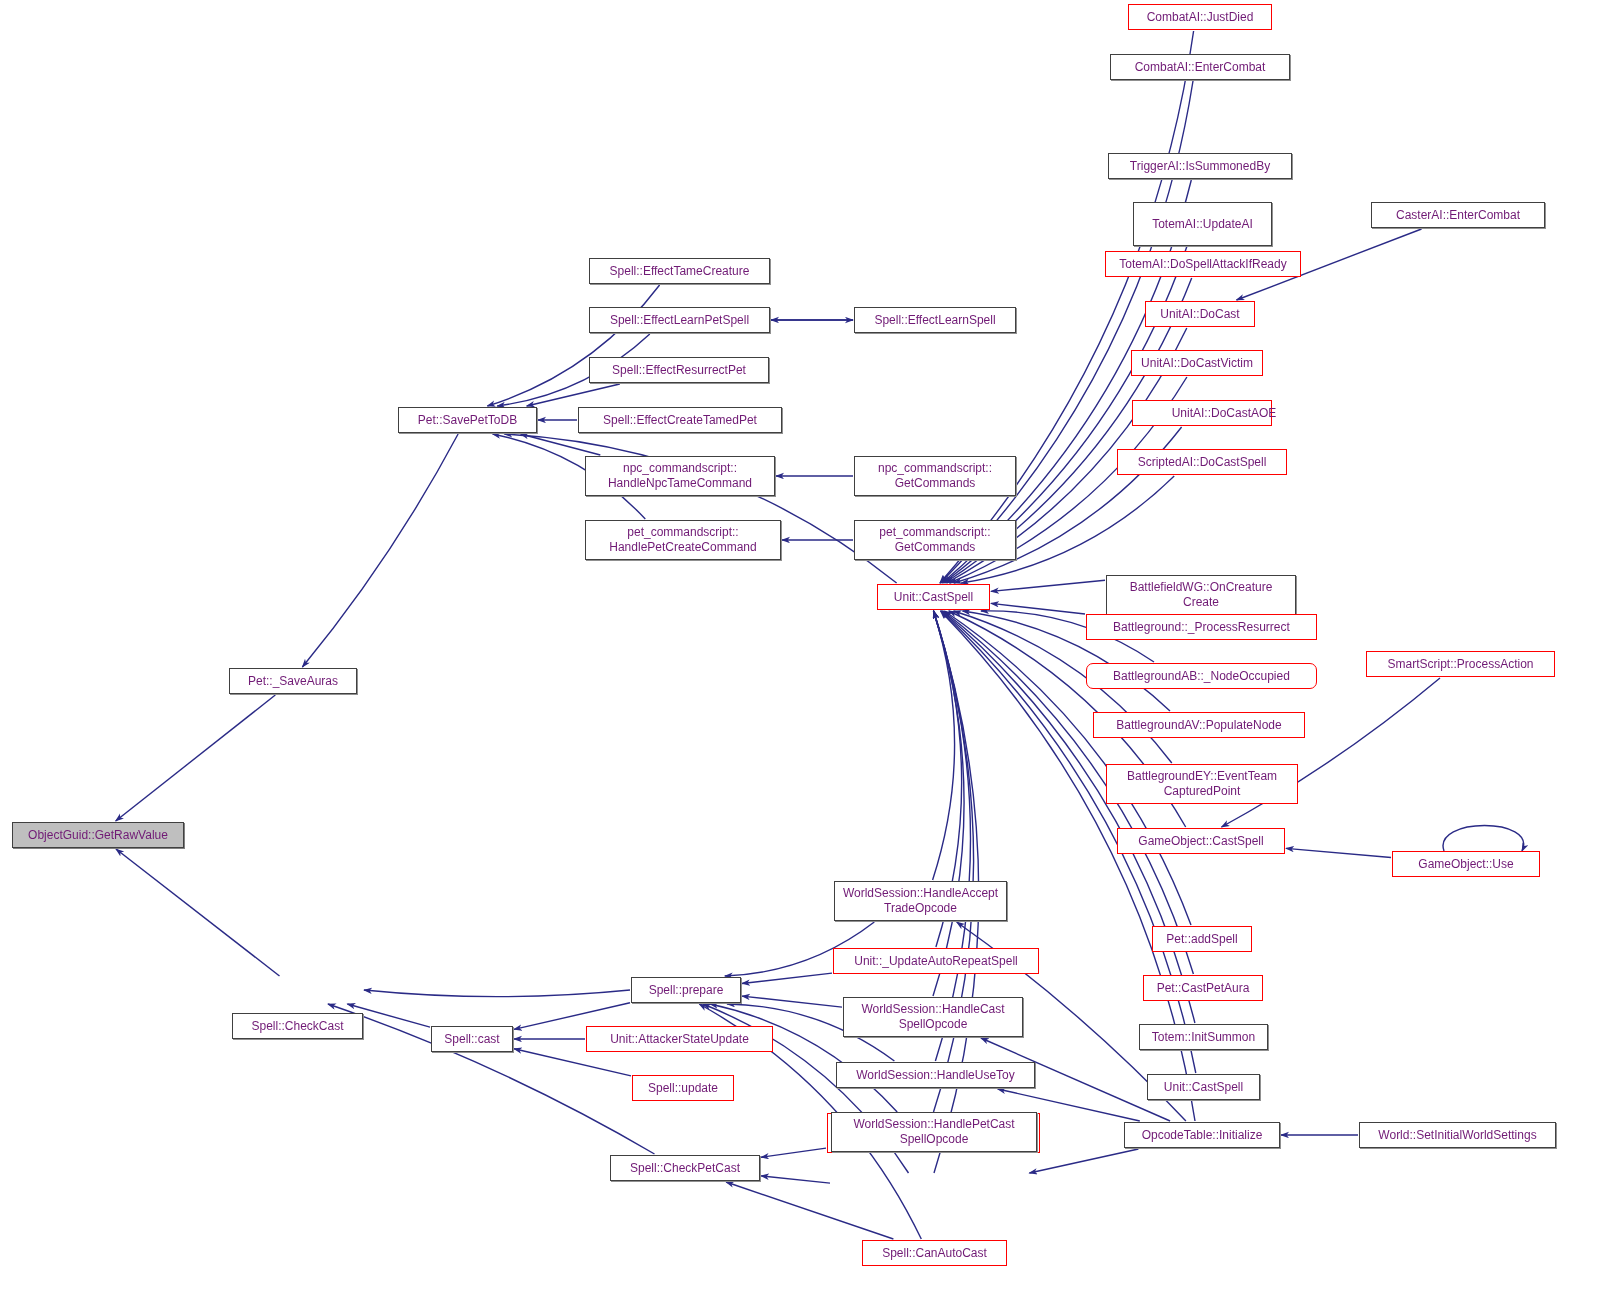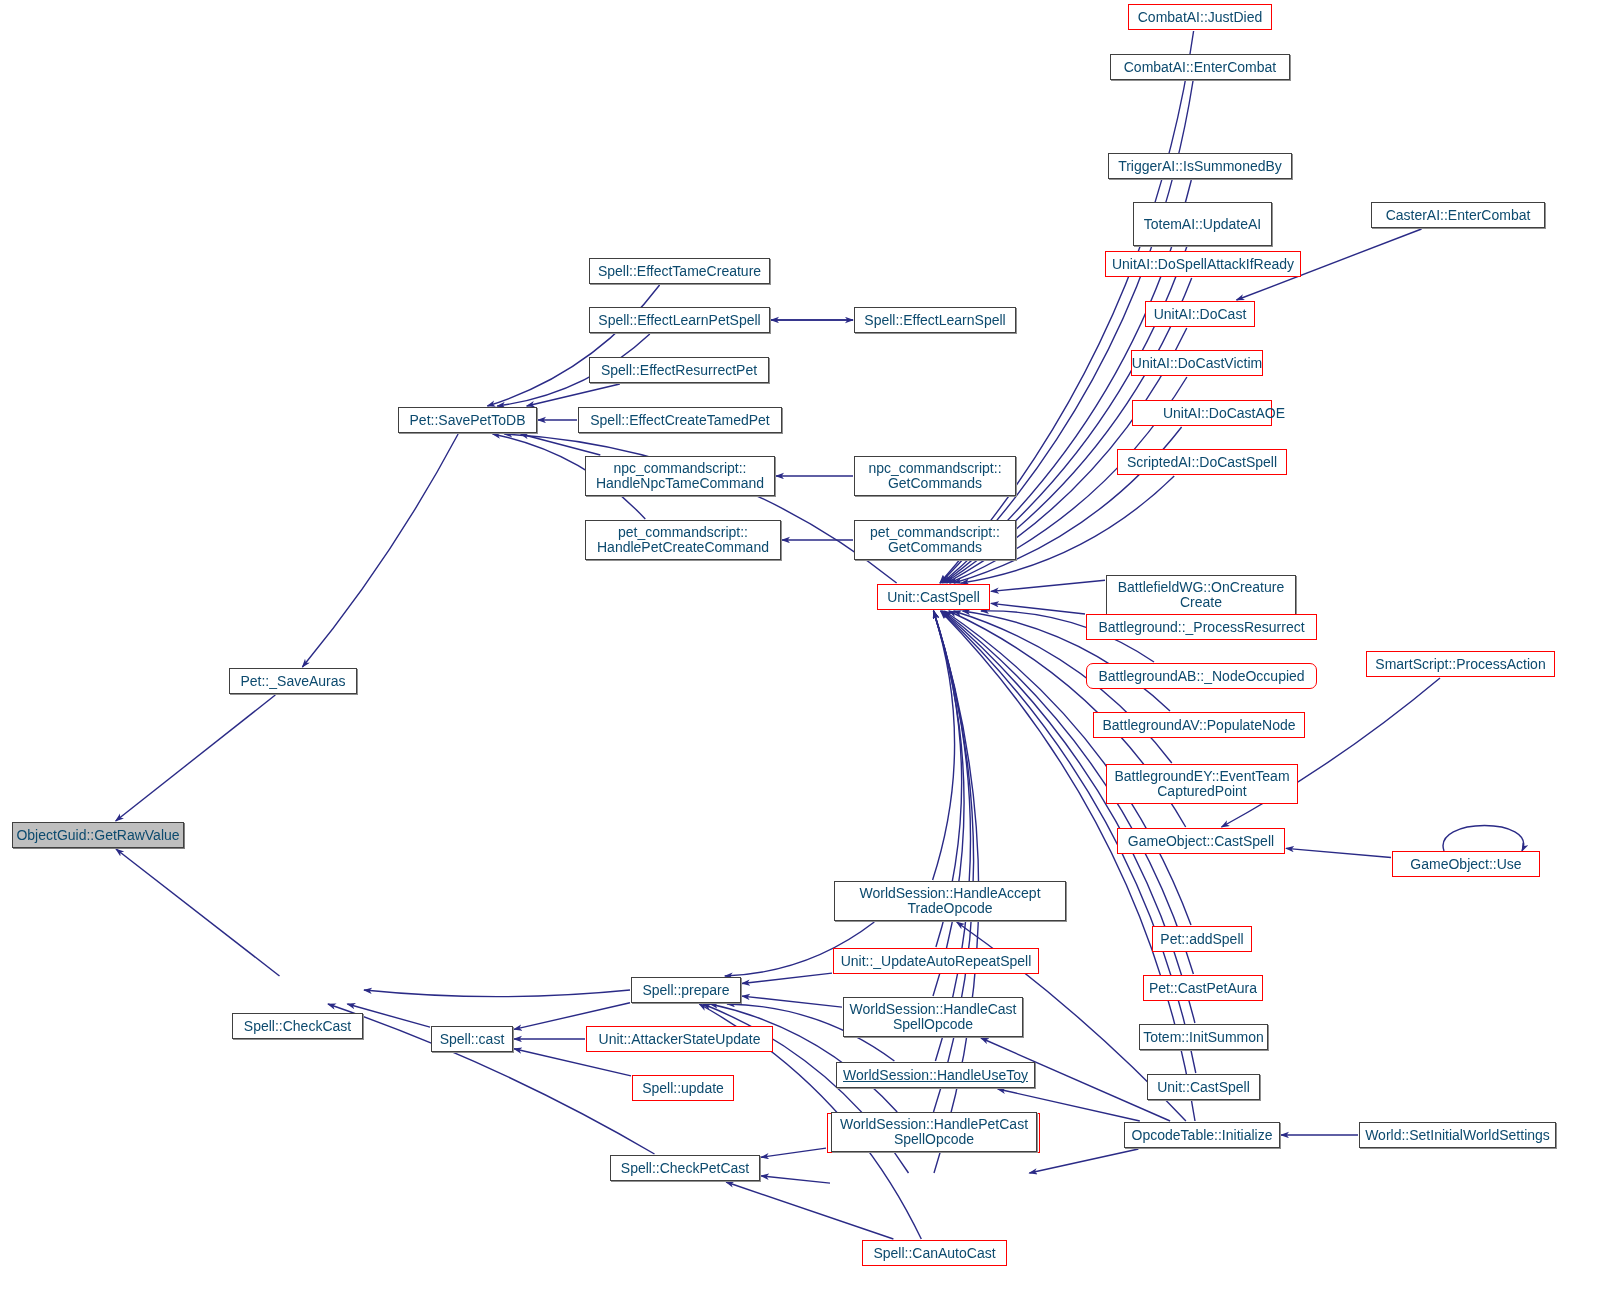--- a/index.html
+++ b/index.html
@@ -9,23 +9,23 @@
     background:#ffffff;
     font-family:"Liberation Sans", sans-serif;
     overflow:hidden;
   }
   #edges{position:absolute;left:0;top:0;width:1607px;height:1304px;pointer-events:none;}
   .node{
     position:absolute;
     box-sizing:border-box;
     display:flex;align-items:center;justify-content:center;
     text-align:center;
-    font-size:14px;
+    font-size:12px;
     line-height:15px;
-    color:#0c4a6e;
+    color:#701a75;
     background:#ffffff;
     border:1px solid #404040;
     white-space:pre-line;
     letter-spacing:0px;
     cursor:default;
   }
   .node.red{ border:1px solid #ff0000; }
   .node.root{
     background:#bfbfbf;
     border:1px solid #404040;
@@ -126,21 +126,21 @@
 GetCommands</div>
       <div class="node black" style="left: 585px; top: 520px; width: 196px; height: 40px;">pet_commandscript::
 HandlePetCreateCommand</div>
       <div class="node black" style="left: 854px; top: 520px; width: 162px; height: 40px;">pet_commandscript::
 GetCommands</div>
       <div class="node red" style="left: 877px; top: 584px; width: 113px; height: 26px;">Unit::CastSpell</div>
       <div class="node red" style="left: 1128px; top: 4px; width: 144px; height: 26px;">CombatAI::JustDied</div>
       <div class="node black" style="left: 1110px; top: 54px; width: 180px; height: 26px;">CombatAI::EnterCombat</div>
       <div class="node black" style="left: 1108px; top: 153px; width: 184px; height: 26px;">TriggerAI::IsSummonedBy</div>
       <div class="node black" style="left: 1133px; top: 202px; width: 139px; height: 44px;">TotemAI::UpdateAI</div>
-      <div class="node red" style="left: 1105px; top: 251px; width: 196px; height: 26px;">UnitAI::DoSpellAttackIfReady</div>
+      <div class="node red" style="left: 1105px; top: 251px; width: 196px; height: 26px;">TotemAI::DoSpellAttackIfReady</div>
       <div class="node red" style="left: 1145px; top: 301px; width: 110px; height: 26px;">UnitAI::DoCast</div>
       <div class="node red" style="left: 1131px; top: 350px; width: 132px; height: 26px;">UnitAI::DoCastVictim</div>
       <div class="node red" style="left: 1132px; top: 400px; width: 140px; height: 26px; padding-left: 44px;">UnitAI::DoCastAOE</div>
       <div class="node red" style="left: 1117px; top: 449px; width: 170px; height: 26px;">ScriptedAI::DoCastSpell</div>
       <div class="node black" style="left: 1371px; top: 202px; width: 174px; height: 26px;">CasterAI::EnterCombat</div>
       <div class="node black" style="left: 1106px; top: 551px; width: 190px; height: 40px; margin-top: 24px;">BattlefieldWG::OnCreature
 Create</div>
       <div class="node red" style="left: 1086px; top: 614px; width: 231px; height: 26px;">Battleground::_ProcessResurrect</div>
       <div class="node red" style="left: 1086px; top: 663px; width: 231px; height: 26px; border-radius: 7px;">BattlegroundAB::_NodeOccupied</div>
       <div class="node red" style="left: 1093px; top: 712px; width: 212px; height: 26px;">BattlegroundAV::PopulateNode</div>
@@ -148,26 +148,26 @@
 CapturedPoint</div>
       <div class="node red" style="left: 1117px; top: 828px; width: 168px; height: 26px;">GameObject::CastSpell</div>
       <div class="node red" style="left: 1392px; top: 851px; width: 148px; height: 26px;">GameObject::Use</div>
       <div class="node red" style="left: 1366px; top: 651px; width: 189px; height: 26px;">SmartScript::ProcessAction</div>
       <div class="node red" style="left: 1152px; top: 926px; width: 100px; height: 26px;">Pet::addSpell</div>
       <div class="node red" style="left: 1143px; top: 975px; width: 120px; height: 26px;">Pet::CastPetAura</div>
       <div class="node black" style="left: 1139px; top: 1024px; width: 129px; height: 26px;">Totem::InitSummon</div>
       <div class="node black" style="left: 1147px; top: 1074px; width: 113px; height: 26px;">Unit::CastSpell</div>
       <div class="node black" style="left: 1124px; top: 1122px; width: 156px; height: 26px;">OpcodeTable::Initialize</div>
       <div class="node black" style="left: 1359px; top: 1122px; width: 197px; height: 26px;">World::SetInitialWorldSettings</div>
-      <div class="node black" style="left: 834px; top: 881px; width: 232px; height: 40px;">WorldSession::HandleAccept
+      <div class="node black" style="left: 834px; top: 881px; width: 173px; height: 40px;">WorldSession::HandleAccept
 TradeOpcode</div>
       <div class="node red" style="left: 833px; top: 948px; width: 206px; height: 26px;">Unit::_UpdateAutoRepeatSpell</div>
       <div class="node black" style="left: 843px; top: 997px; width: 180px; height: 40px;">WorldSession::HandleCast
 SpellOpcode</div>
-      <div class="node black" style="left: 836px; top: 1062px; width: 199px; height: 26px; text-decoration: underline;">WorldSession::HandleUseToy</div>
+      <div class="node black" style="left: 836px; top: 1062px; width: 199px; height: 26px;">WorldSession::HandleUseToy</div>
       <div class="node red" style="left: 827px; top: 1113px; width: 213px; height: 40px;">WorldSession::HandlePetAction
 Helper</div>
       <div class="node black" style="left: 831px; top: 1112px; width: 206px; height: 40px;">WorldSession::HandlePetCast
 SpellOpcode</div>
       <div class="node red" style="left: 862px; top: 1240px; width: 145px; height: 26px;">Spell::CanAutoCast</div>
       <div class="node black" style="left: 232px; top: 977px; width: 131px; height: 26px; margin-top: 36px;">Spell::CheckCast</div>
       <div class="node black" style="left: 631px; top: 977px; width: 110px; height: 26px;">Spell::prepare</div>
       <div class="node black" style="left: 431px; top: 1026px; width: 82px; height: 26px;">Spell::cast</div>
       <div class="node red" style="left: 586px; top: 1026px; width: 187px; height: 26px;">Unit::AttackerStateUpdate</div>
       <div class="node red" style="left: 632px; top: 1075px; width: 102px; height: 26px;">Spell::update</div>

